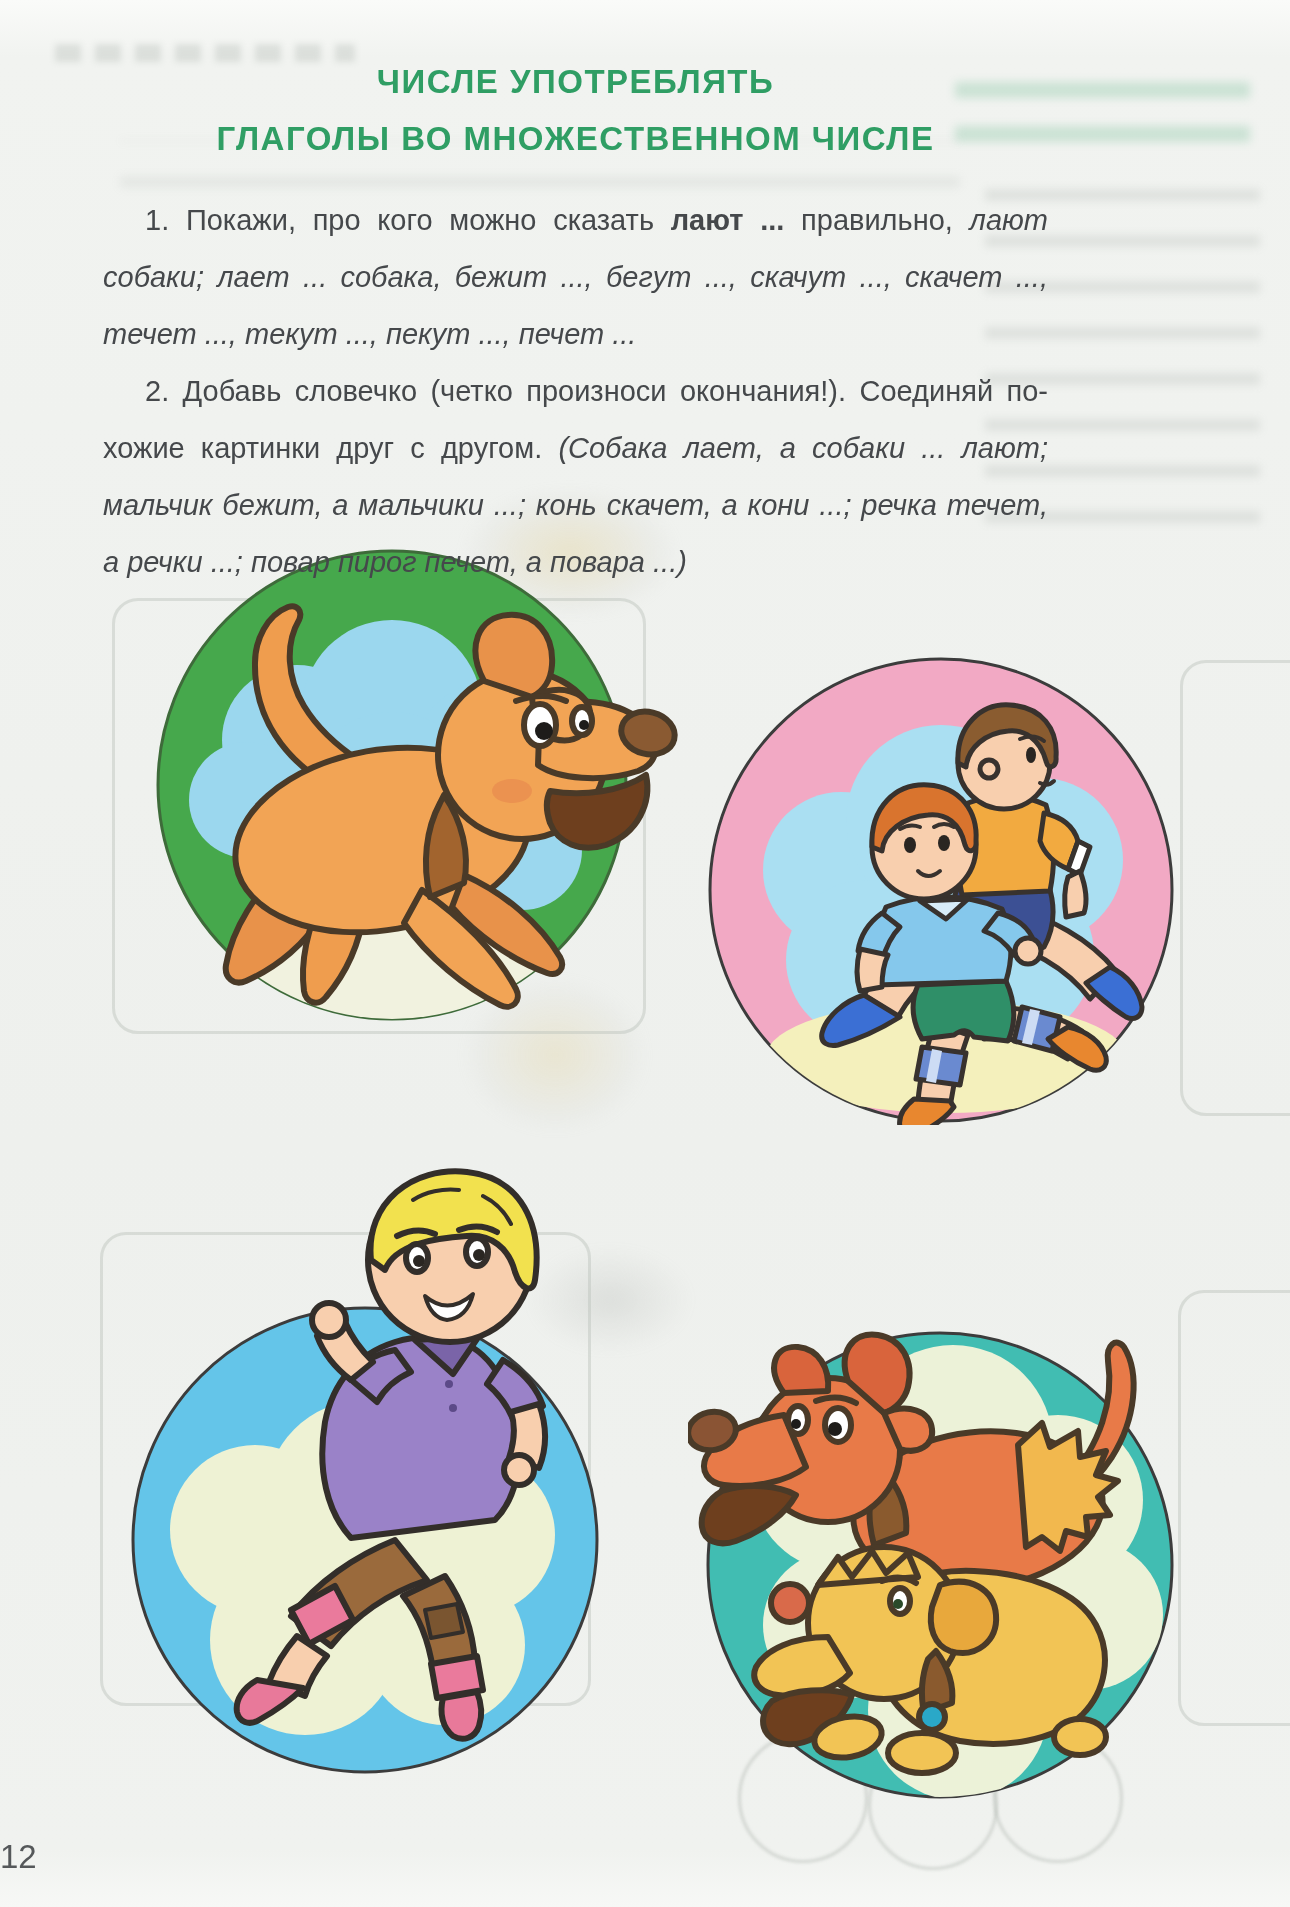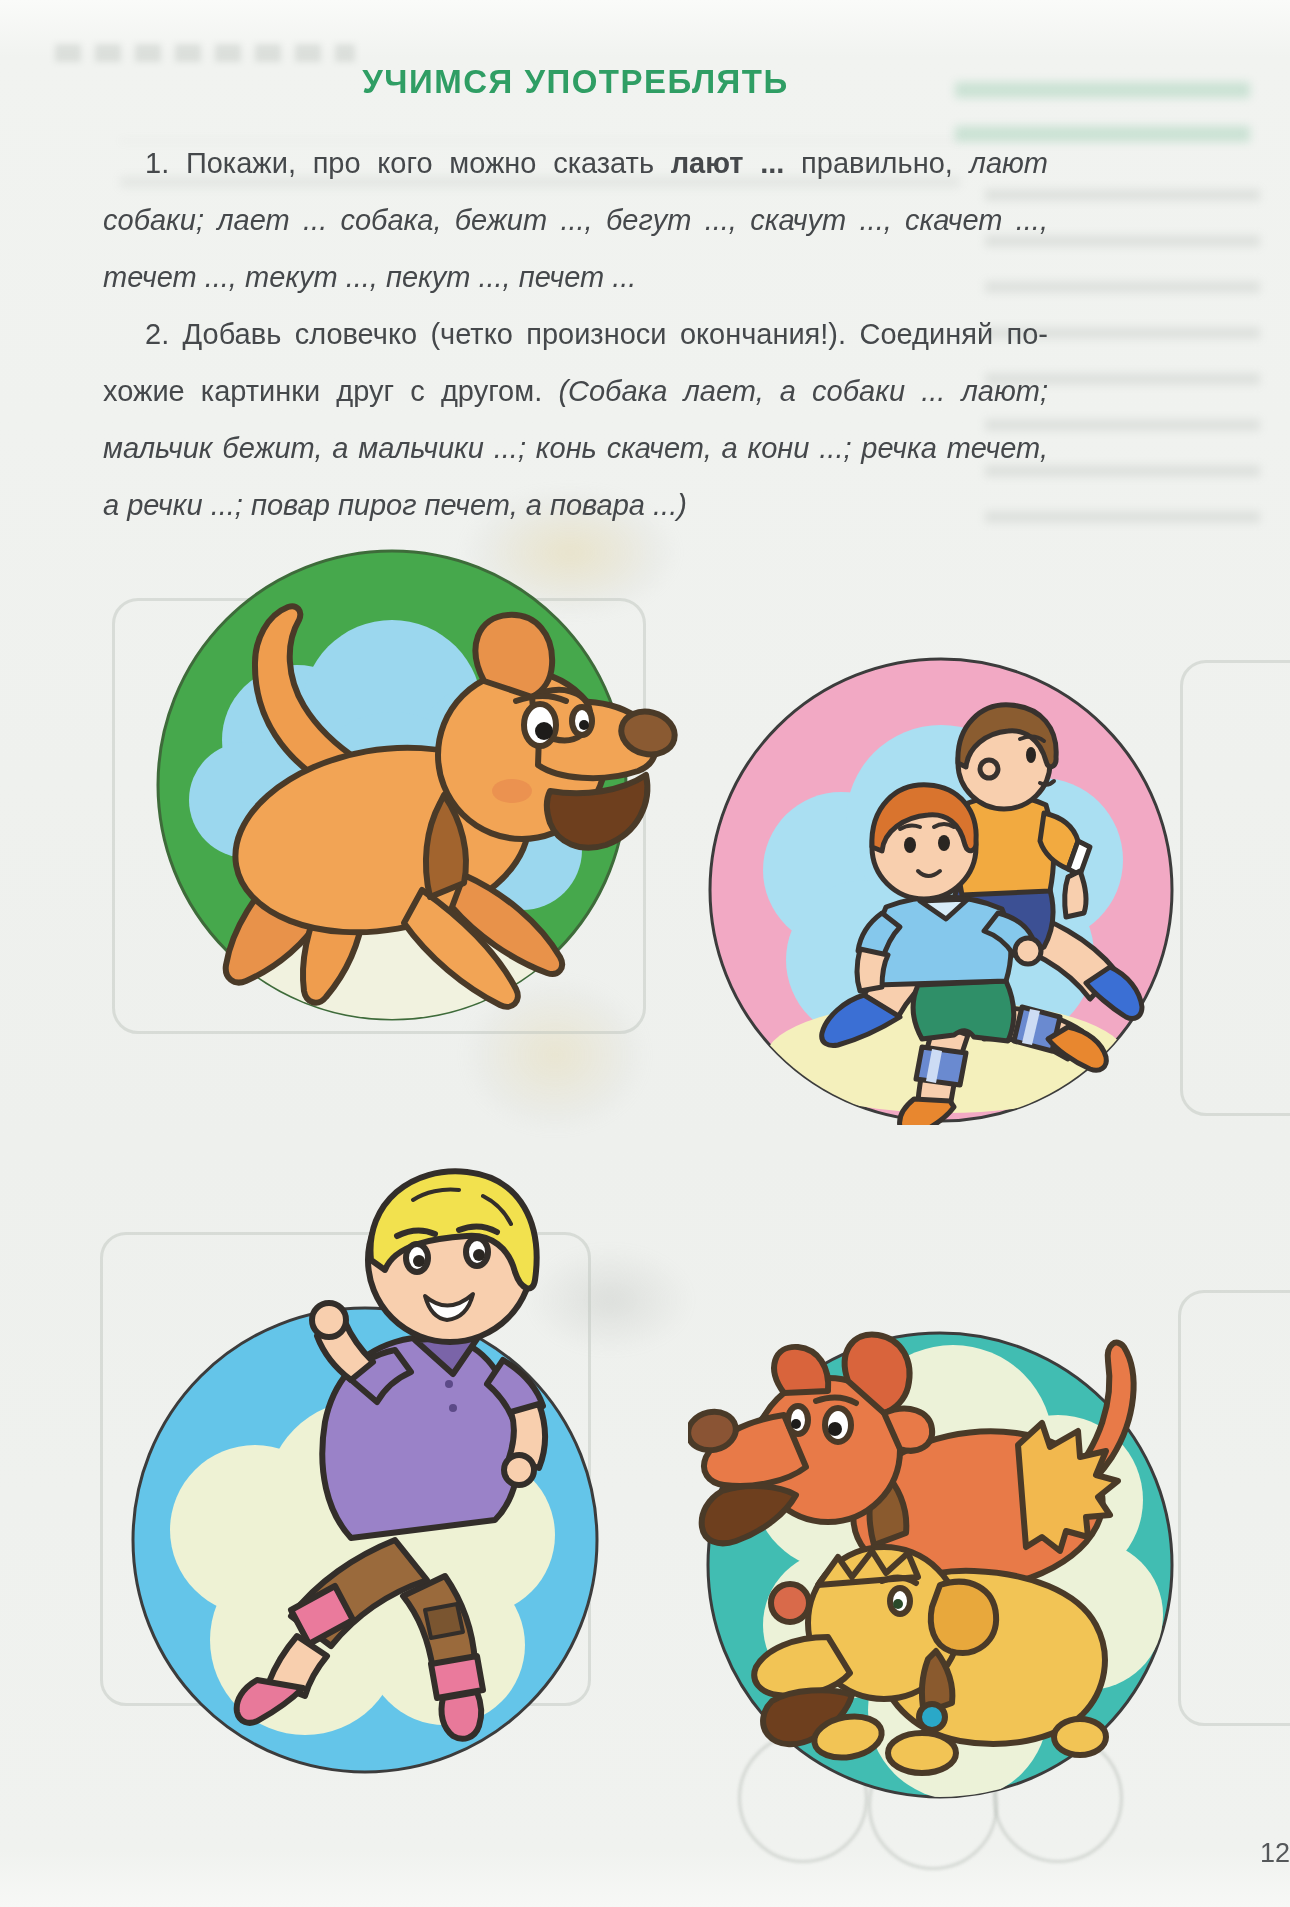--- a/index.html
+++ b/index.html
@@ -22,22 +22,22 @@
   .smudge.lines-gray{background:repeating-linear-gradient(0deg,rgba(158,165,160,.55) 0 12px,transparent 12px 46px);
                      filter:blur(4px);opacity:.4;}
   .smudge.bar-gray{background:repeating-linear-gradient(90deg,rgba(160,168,162,.6) 0 26px,transparent 26px 40px);
                    filter:blur(3px);opacity:.45;height:18px;}
   .smudge.green{background:repeating-linear-gradient(0deg,rgba(110,185,145,.65) 0 16px,transparent 16px 44px);
                 filter:blur(5px);opacity:.45;}
   .smudge.blob-yellow{background:radial-gradient(closest-side,rgba(215,190,110,.55),rgba(200,200,190,.25) 60%,transparent 75%);
                       filter:blur(6px);opacity:.5;}
   .smudge.blob-gray{background:radial-gradient(closest-side,rgba(168,172,168,.5),transparent 72%);
                     filter:blur(6px);opacity:.5;}
-  .page-number{position:absolute;left:0;top:1838px;width:1290px;text-align:right;
-               font-size:27px;color:#55585a;z-index:3;}
+  .page-number{position:absolute;left:0;top:1838px;width:1290px;text-align:left;
+               font-size:33px;color:#55585a;z-index:3;}
   svg .outline{stroke-linejoin:round;stroke-linecap:round;}
 </style>
 </head>
 <body>
 
 <div class="page">
 
   <div class="smudge bar-gray" style="left:55px;top:44px;width:300px;"></div>
   <div class="smudge green" style="left:955px;top:58px;width:295px;height:84px;"></div>
   <div class="smudge lines-gray" style="left:985px;top:178px;width:275px;height:345px;"></div>
@@ -48,21 +48,22 @@
 
   <div class="bleed-frame" style="left:112px;top:598px;width:528px;height:430px;"></div>
   <div class="bleed-frame" style="left:100px;top:1232px;width:485px;height:468px;"></div>
   <div class="bleed-frame" style="left:1180px;top:660px;width:170px;height:450px;"></div>
   <div class="bleed-frame" style="left:1178px;top:1290px;width:170px;height:430px;"></div>
   <div class="bleed-circle" style="left:738px;top:1733px;width:124px;height:124px;"></div>
   <div class="bleed-circle" style="left:868px;top:1740px;width:124px;height:124px;"></div>
   <div class="bleed-circle" style="left:993px;top:1733px;width:124px;height:124px;"></div>
 
   <div class="title">
-    <div>УЧИМСЯ УПОТРЕБЛЯТЬ</div>
+    <div>ЧИСЛЕ УПОТРЕБЛЯТЬ</div>
+    <div>ГЛАГОЛЫ ВО МНОЖЕСТВЕННОМ ЧИСЛЕ</div>
   </div>
 
   <div class="text-block">
     <p><span class="run normal">1. Покажи, про кого можно сказать </span><span class="run bold">лают ...</span><span class="run normal"> правильно, </span><span class="run italic">лают собаки; лает ... собака, бежит ..., бегут ..., скачут ..., скачет ..., течет ..., текут ..., пекут ..., печет ...</span></p>
     <p><span class="run normal">2. Добавь словечко (четко произноси окончания!). Соединяй по­хожие картинки друг с другом. </span><span class="run italic">(Собака лает, а собаки ... лают; мальчик бежит, а мальчики ...; конь скачет, а кони ...; речка течет, а речки ...; повар пирог печет, а повара ...)</span></p>
   </div>
 
   <div class="illu" style="left:92px;top:545px;width:600px;height:500px;">
     <svg viewBox="0 0 600 500" width="600" height="500">
       <defs>

